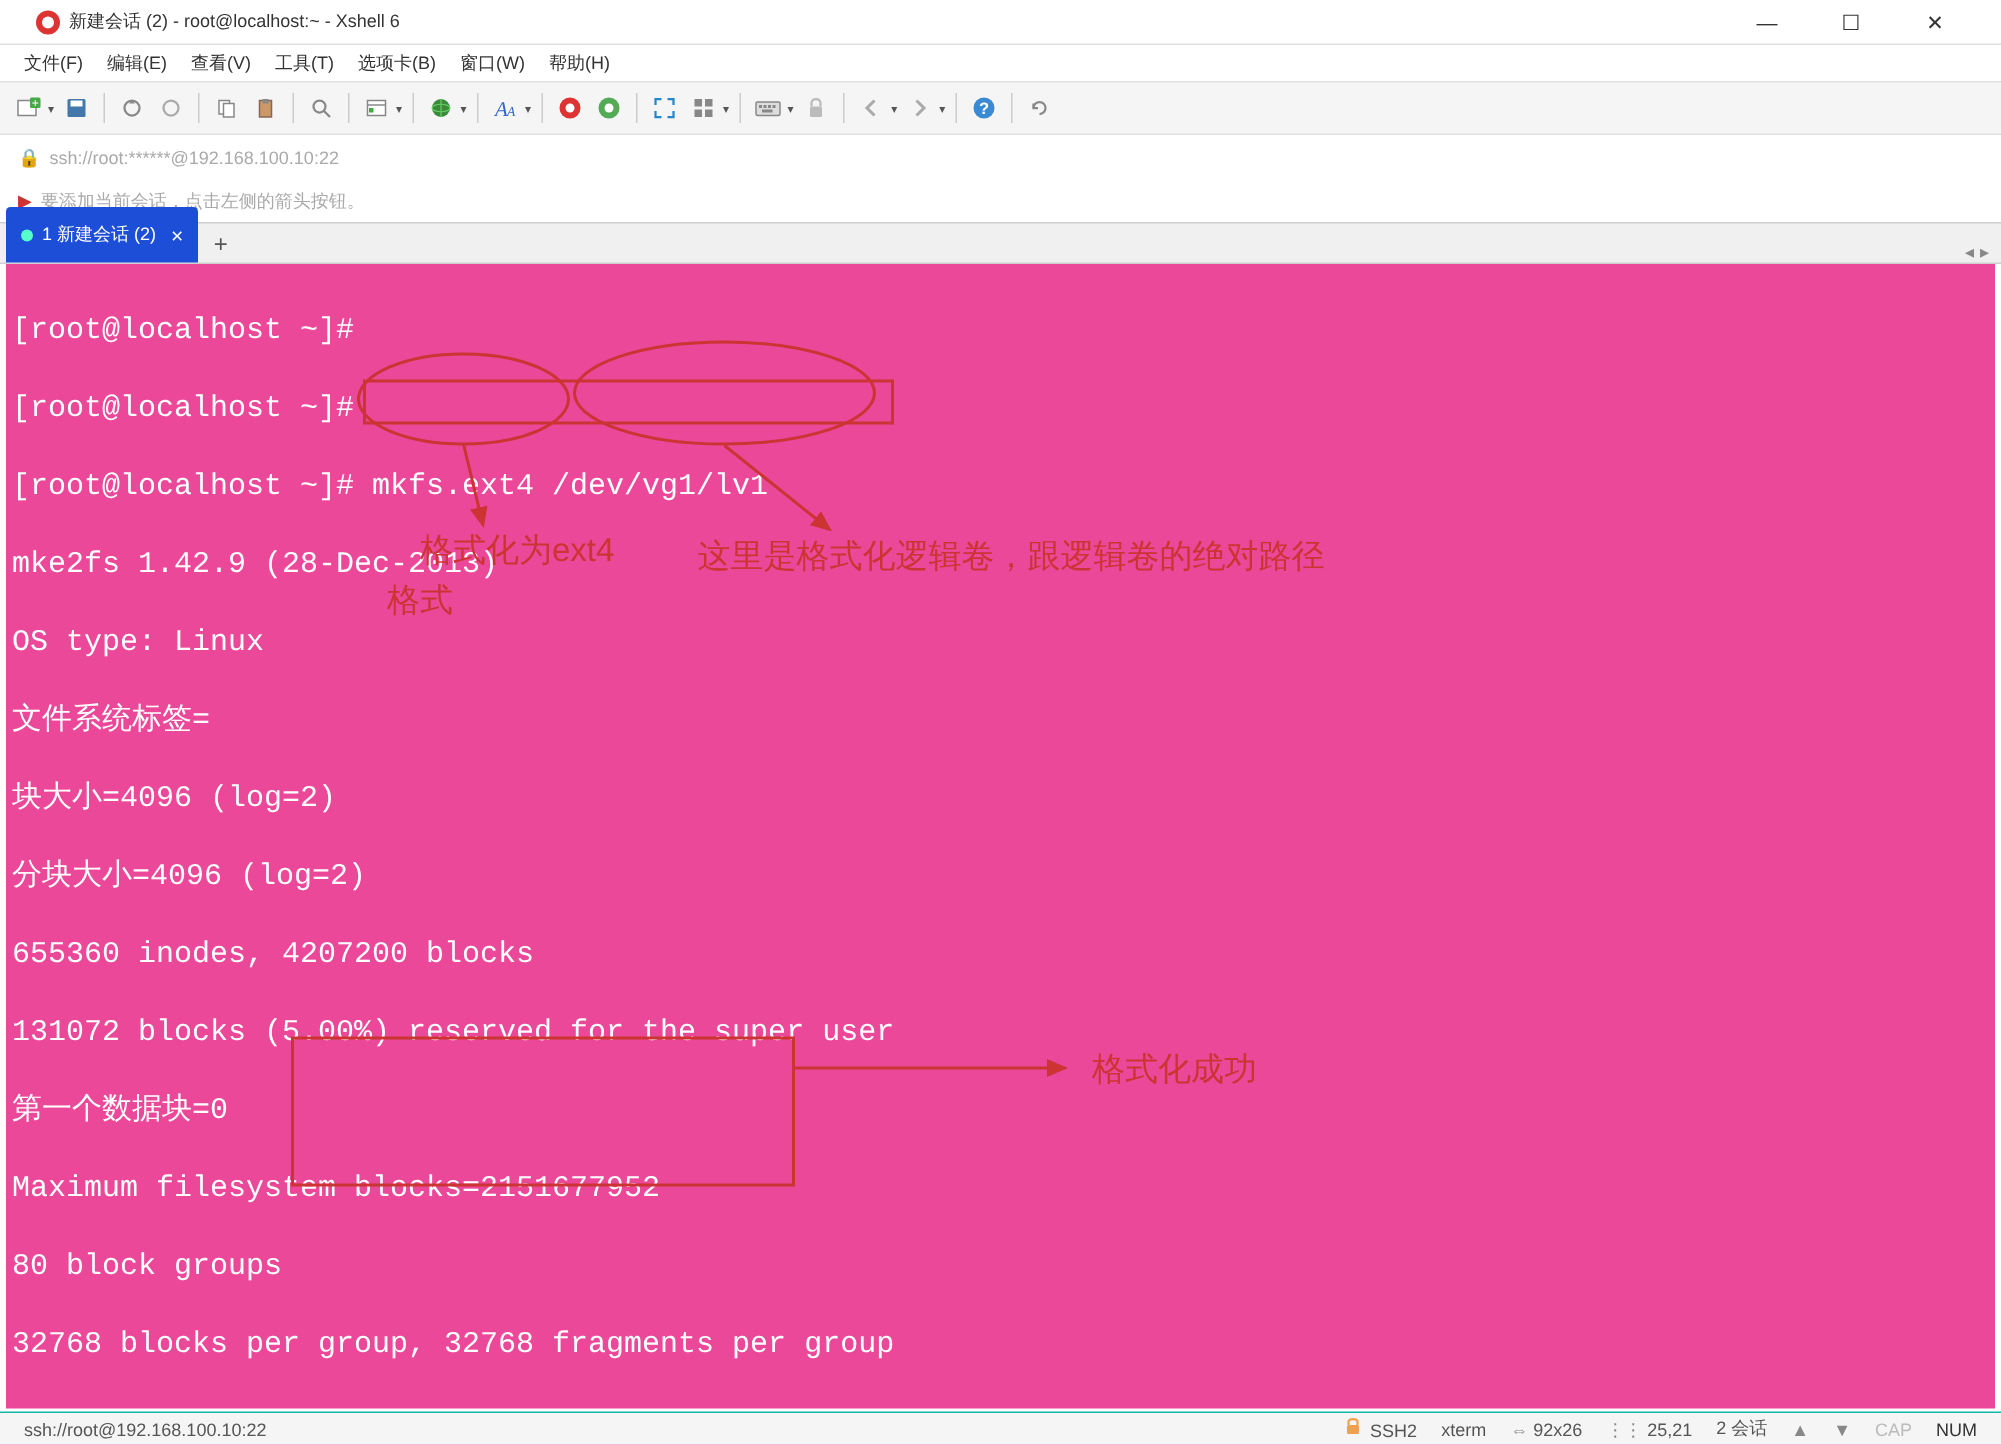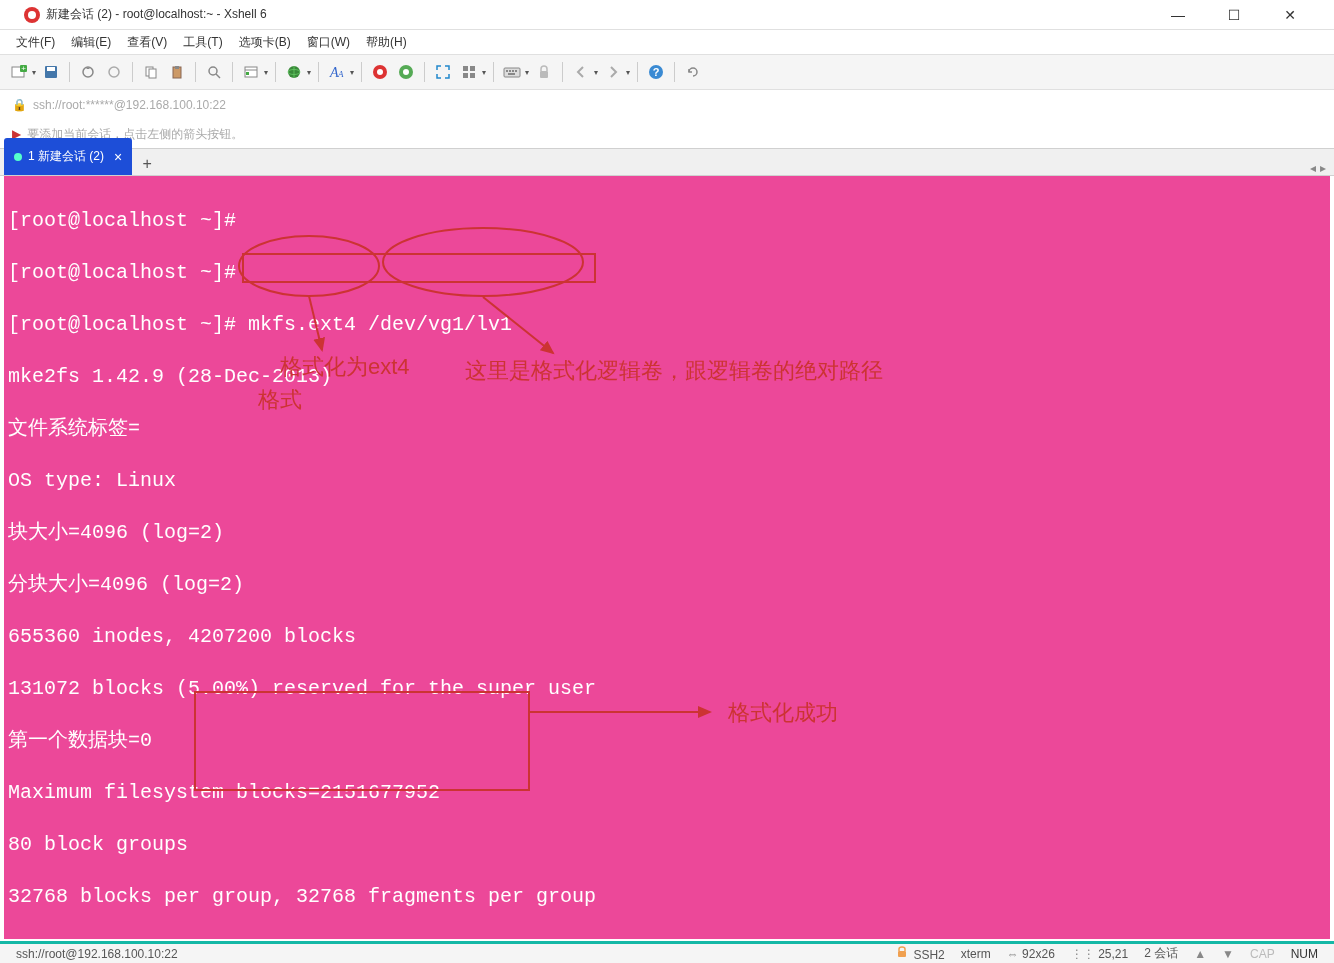--- a/index.html
+++ b/index.html
@@ -22,21 +22,21 @@
 .flag-ico { color:#c33; }
 .tabbar { height:28px; background:#f0f0f0; border-top:1px solid #d0d0d0; border-bottom:1px solid #d0d0d0; display:flex; align-items:flex-end; padding-left:4px; position:relative; }
 .tab { height:37px; background:#1d4ed8; color:#fff; padding:0 10px; display:flex; align-items:center; gap:6px; font-size:12px; border-top-left-radius:3px; border-top-right-radius:3px; }
 .tab .dot { width:8px; height:8px; background:#5fc; border-radius:50%; }
 .tab .close { color:#fff; cursor:pointer; font-size:14px; margin-left:4px; }
 .newtab { width:22px; height:22px; display:flex; align-items:center; justify-content:center; font-size:16px; color:#555; cursor:pointer; margin-left:4px; }
 .tab-nav { position:absolute; right:8px; display:flex; gap:4px; color:#888; font-size:12px; }
 .terminal { position:absolute; left:4px; right:4px; top:176px; bottom:24px; background:#ec4899; color:#fff; font-family:"Courier New",Consolas,monospace; font-size:20px; line-height:26px; padding:6px 4px; white-space:pre; overflow:hidden; }
 .terminal .line { white-space:pre; }
 .annot { position:absolute; color:#c33; font-size:22px; font-family:Liberation Sans, sans-serif; pointer-events:none; }
-.statusbar { position:absolute; bottom:0; left:0; right:0; height:22px; background:#f5f5f5; border-top:3px solid #14b8a6; display:flex; align-items:center; padding:0 8px; font-size:12px; color:#555; }
+.statusbar { position:absolute; bottom:0; left:0; right:0; height:22px; background:#f5f5f5; border-top:1px solid #14b8a6; display:flex; align-items:center; padding:0 8px; font-size:12px; color:#555; }
 .statusbar .spacer { flex:1; }
 .statusbar .seg { padding:0 8px; }
 .sb-ico { width:14px; height:14px; display:inline-block; margin-right:4px; }
 svg.overlay { position:absolute; top:0; left:0; pointer-events:none; }
 </style>
 </head>
 <body>
 
 <div class="titlebar">
   <div class="app-icon"></div>
@@ -227,22 +227,22 @@
     <span>◂</span>
     <span>▸</span>
   </div>
 </div>
 
 <div class="terminal">
 <div class="line">[root@localhost ~]#</div>
 <div class="line">[root@localhost ~]#</div>
 <div class="line">[root@localhost ~]# mkfs.ext4 /dev/vg1/lv1</div>
 <div class="line">mke2fs 1.42.9 (28-Dec-2013)</div>
+<div class="line">OS type: Linux</div>
 <div class="line">文件系统标签=</div>
-<div class="line">OS type: Linux</div>
 <div class="line">块大小=4096 (log=2)</div>
 <div class="line">分块大小=4096 (log=2)</div>
 <div class="line">655360 inodes, 4207200 blocks</div>
 <div class="line">131072 blocks (5.00%) reserved for the super user</div>
 <div class="line">第一个数据块=0</div>
 <div class="line">Maximum filesystem blocks=2151677952</div>
 <div class="line">80 block groups</div>
 <div class="line">32768 blocks per group, 32768 fragments per group</div>
 
 

